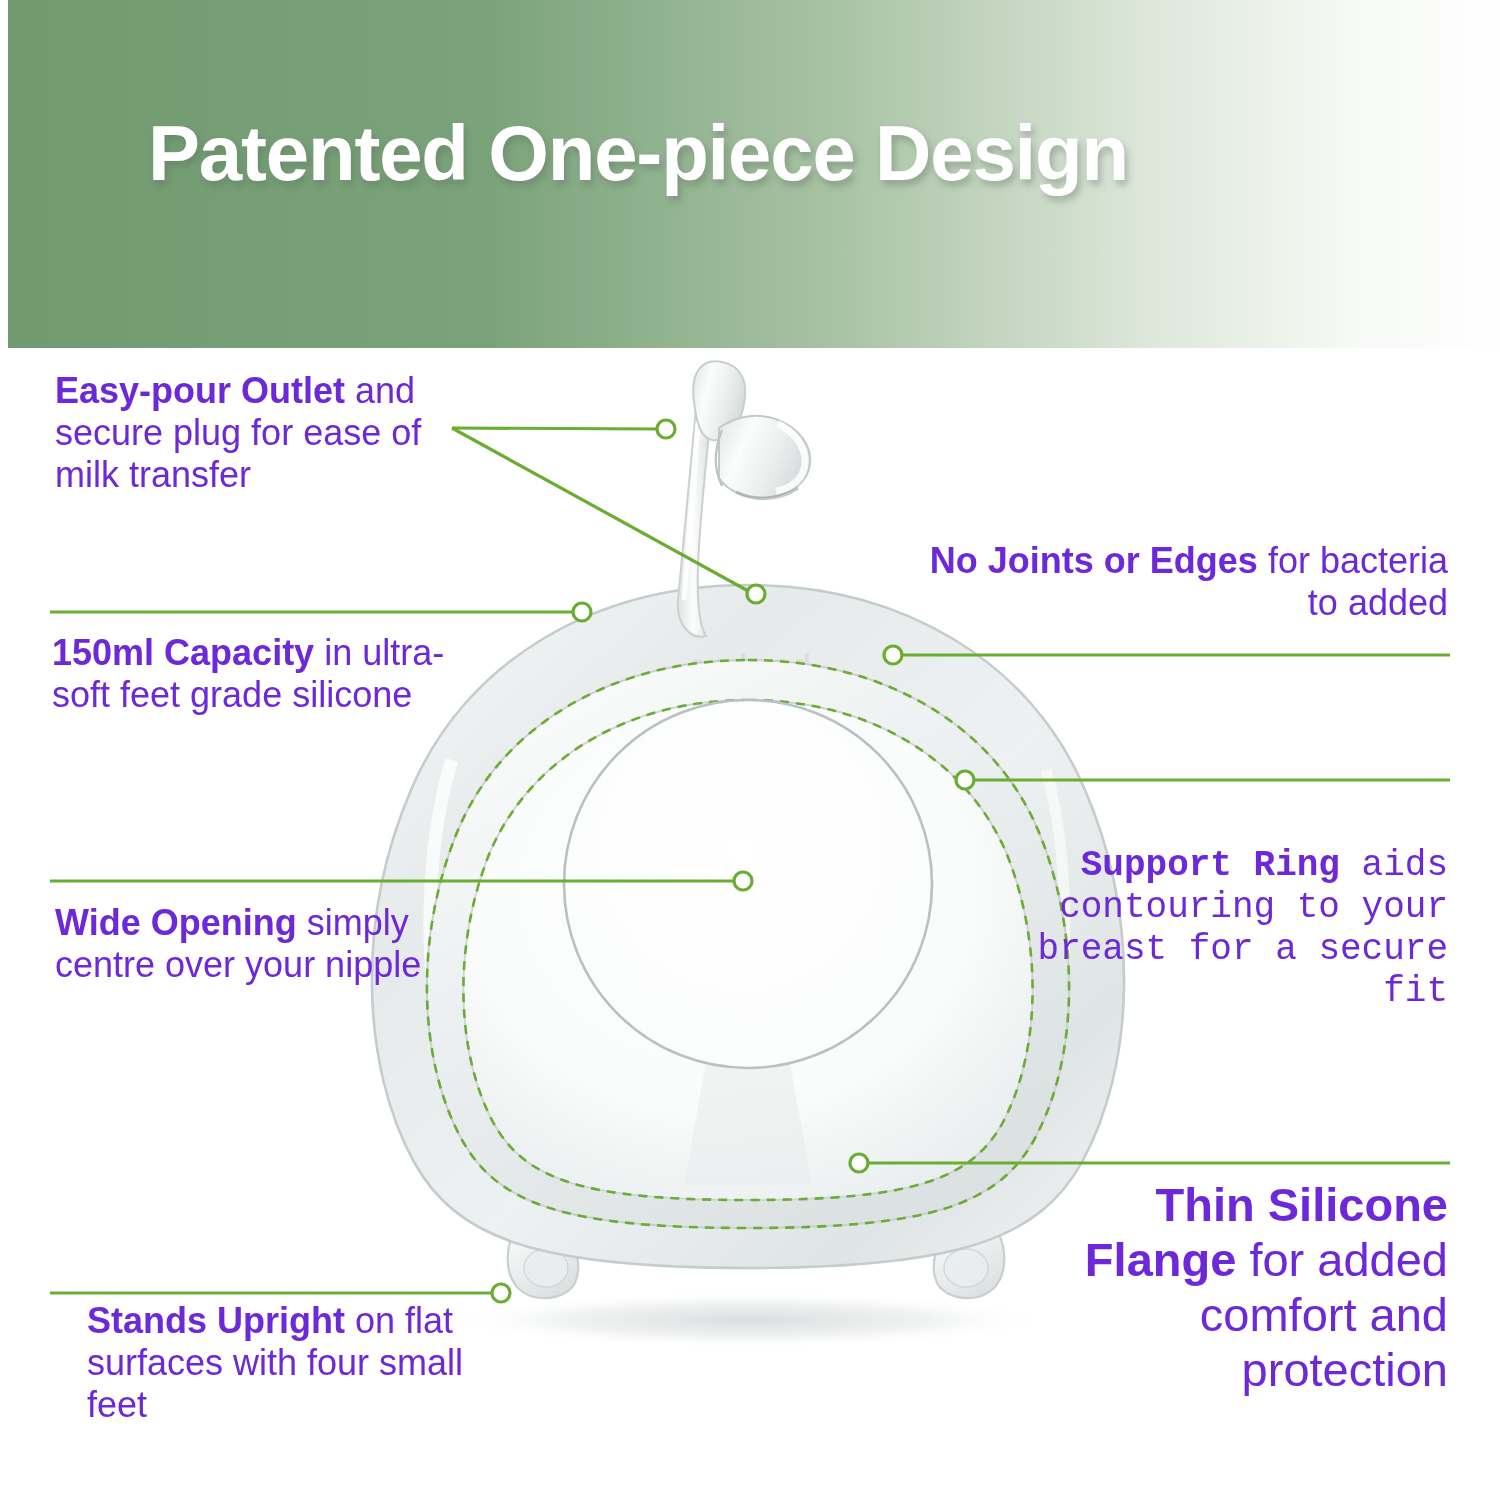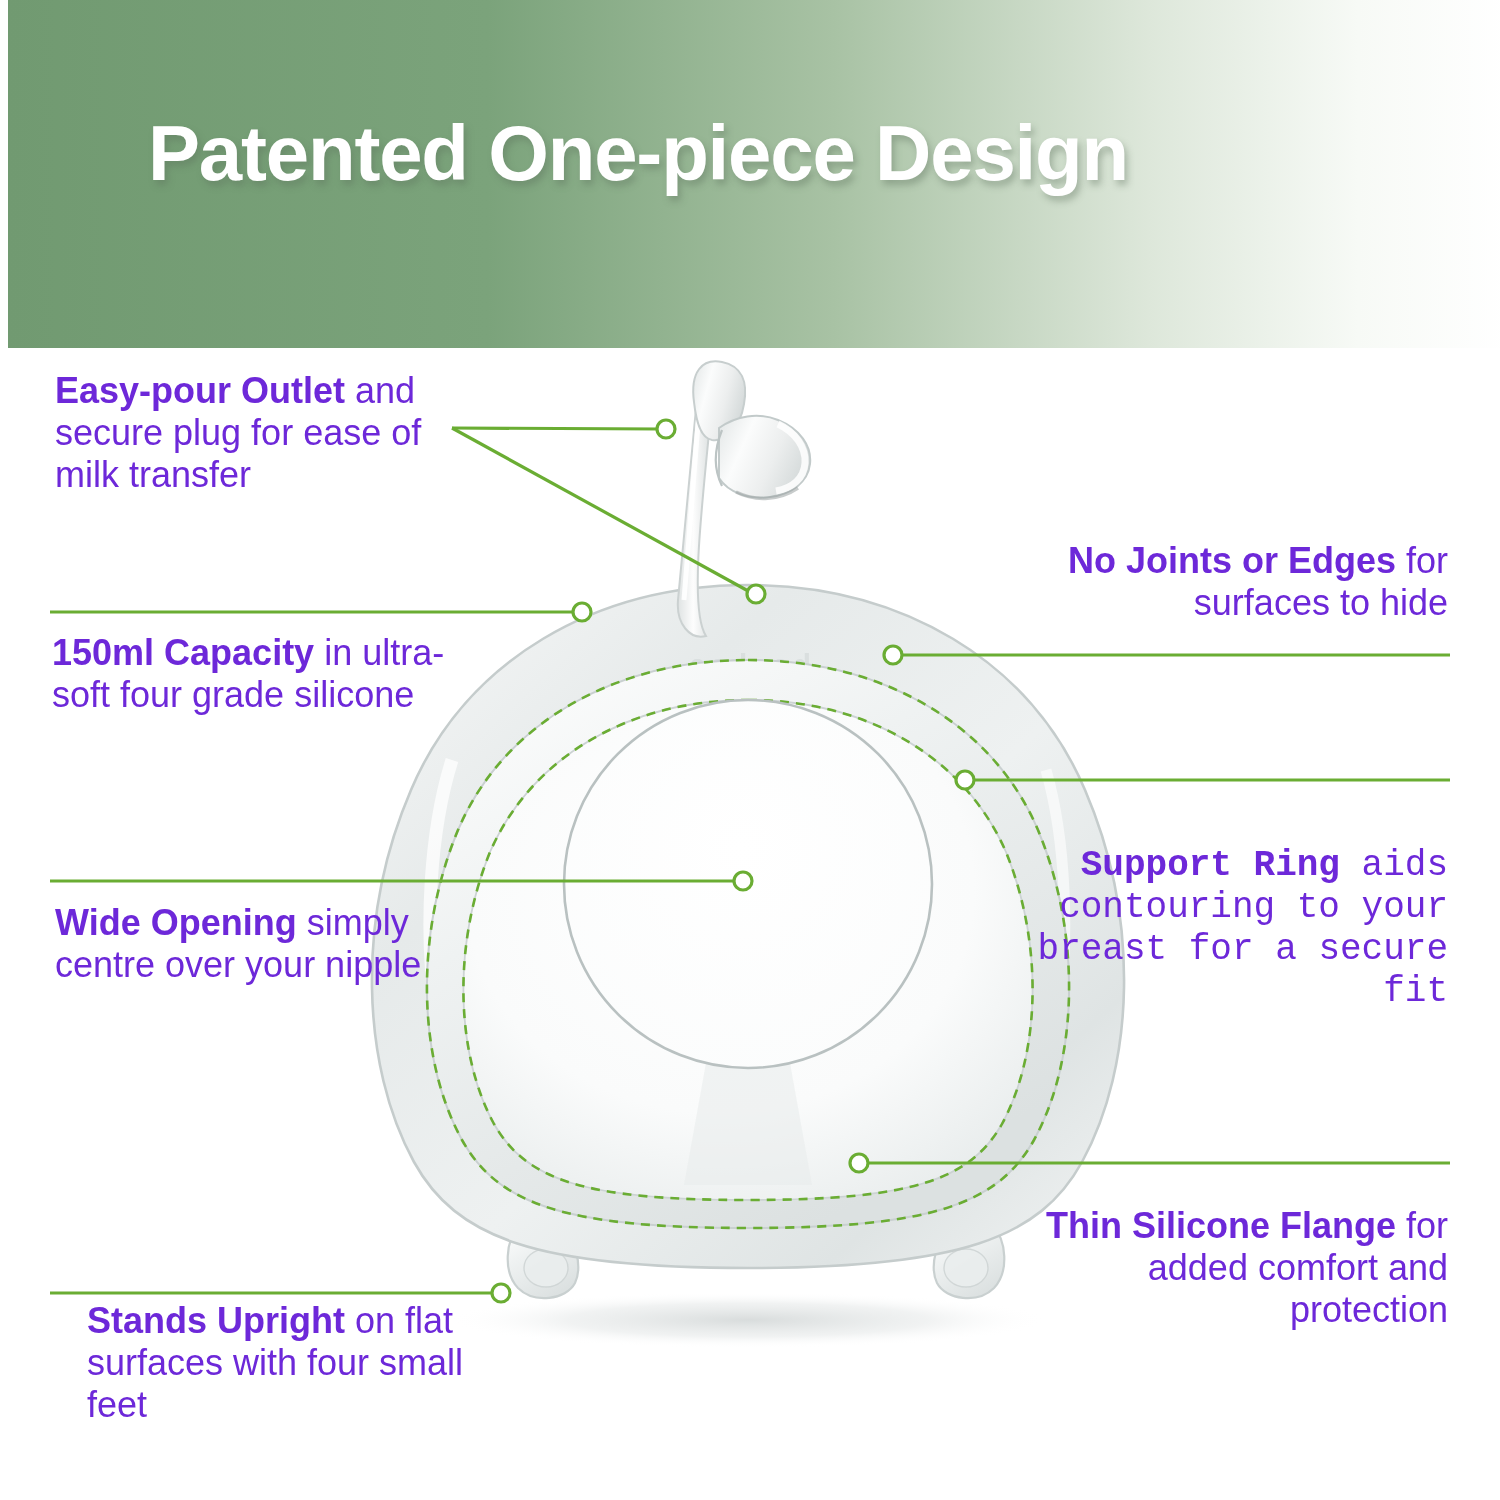--- a/index.html
+++ b/index.html
@@ -31,21 +31,21 @@
   .left  { text-align:left; }
   .right { text-align:right; }
 
   #c-outlet   { left:55px;  top:370px;  width:430px; font-size:36px; }
   #c-capacity { left:52px;  top:632px;  width:400px; font-size:36px; }
   #c-opening  { left:55px;  top:902px;  width:400px; font-size:36px; }
   #c-stands   { left:55px;  top:1300px; width:440px; font-size:36px;margin-left:32px; }
 
   #c-joints   { right:52px; top:540px;  width:520px; font-size:36px; }
   #c-support  { right:52px; top:845px;  width:420px; font-size:36px;font-family:Liberation Mono, monospace; }
-  #c-flange   { right:52px; top:1178px; width:420px; font-size:36px;margin-top:27px; }
+  #c-flange   { right:52px; top:1178px; width:420px; font-size:47px; }
 
   
   #stage { position:absolute; left:0; top:0; width:1500px; height:1500px; }
 </style>
 </head>
 <body>
 
 <div id="header">
   <div id="header-title">Patented One-piece Design</div>
 </div>
@@ -224,36 +224,36 @@
   </g>
 </svg>
 
 <div class="callout left" id="c-outlet">
   <span class="hd">Easy-pour Outlet</span> 
   <span class="bd">and secure plug for ease of milk transfer</span>
 </div>
 
 <div class="callout left" id="c-capacity">
   <span class="hd">150ml Capacity</span> 
-  <span class="bd">in ultra-soft four grade silicone</span>
+  <span class="bd">in ultra-soft feet grade silicone</span>
 </div>
 
 <div class="callout left" id="c-opening">
   <span class="hd">Wide Opening</span> 
   <span class="bd">simply centre over your nipple</span>
 </div>
 
 <div class="callout left" id="c-stands">
   <span class="hd">Stands Upright</span> 
   <span class="bd">on flat surfaces with four small feet</span>
 </div>
 
 <div class="callout right" id="c-joints">
   <span class="hd">No Joints or Edges</span> 
-  <span class="bd">for surfaces to hide</span>
+  <span class="bd">for bacteria to added</span>
 </div>
 
 <div class="callout right" id="c-support">
   <span class="hd">Support Ring</span> 
   <span class="bd">aids contouring to your breast for a secure fit</span>
 </div>
 
 <div class="callout right" id="c-flange">
   <span class="hd">Thin Silicone</span> 
   <span class="hd">Flange</span> 

